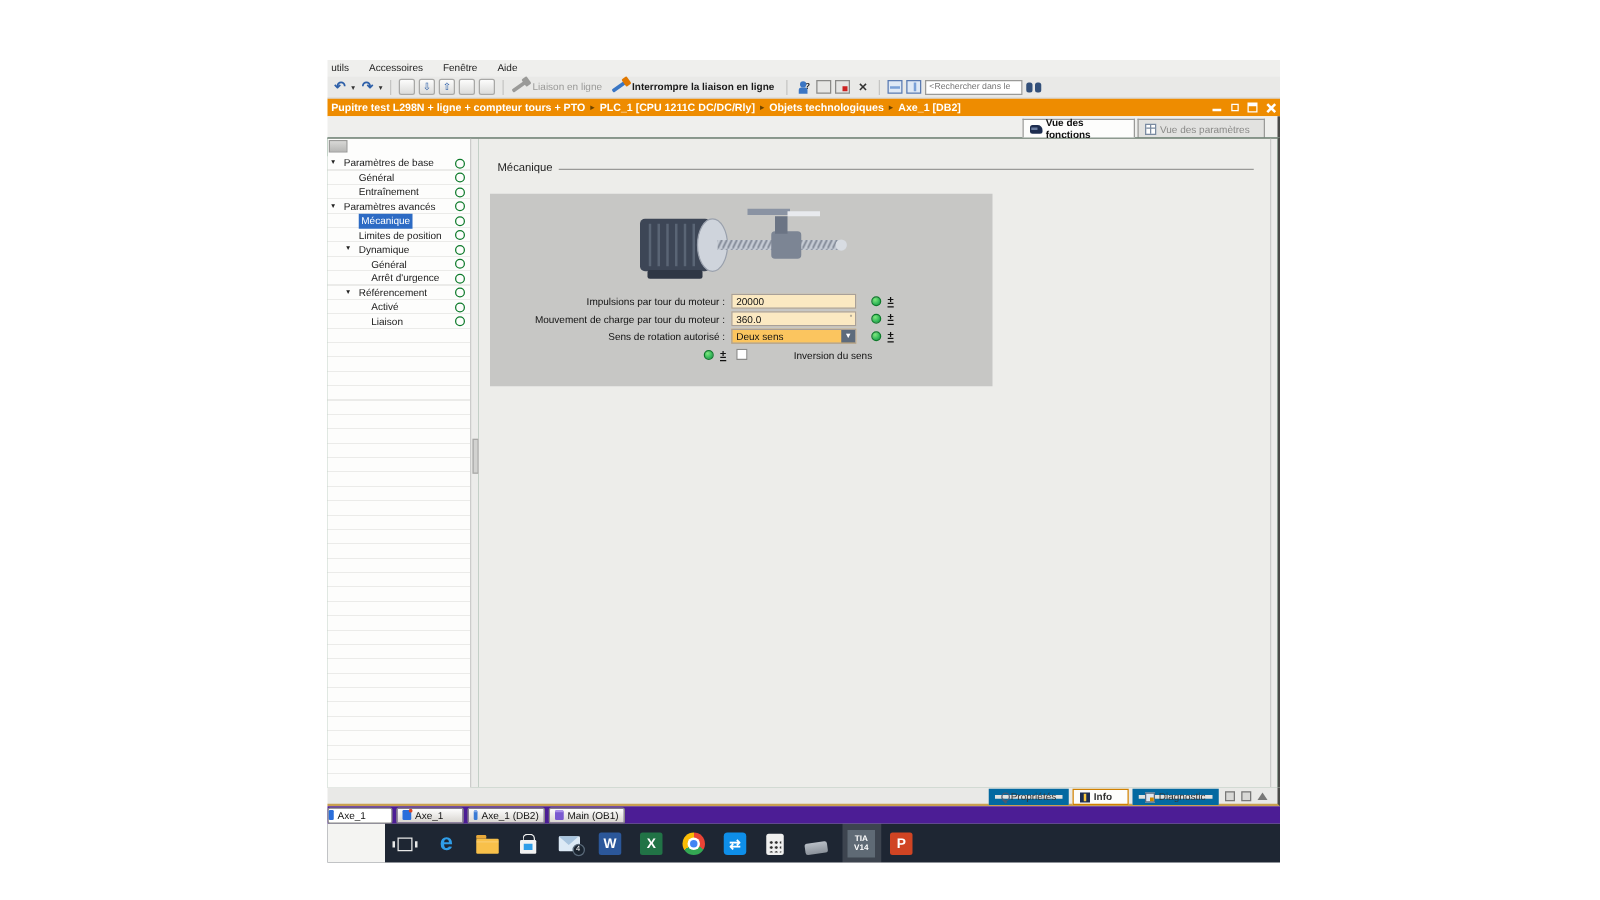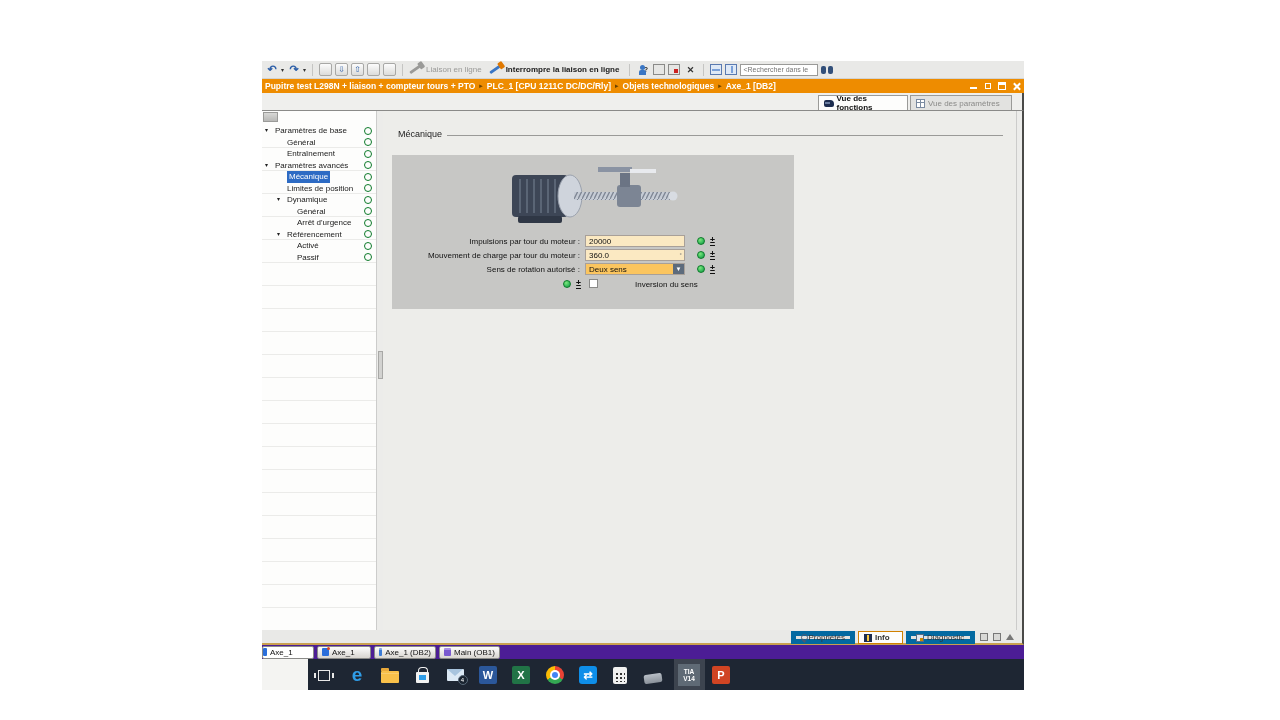--- a/index.html
+++ b/index.html
@@ -187,20 +187,26 @@
   .tiahl { position:absolute; left:412px; top:0; width:31px; height:31px; background:rgba(255,255,255,0.14); }
   .tiatile { width:22px; height:22px; background:#5f6a75; display:flex; flex-direction:column;
              align-items:center; justify-content:center; color:#fff; font-size:6.5px; font-weight:bold; line-height:7px; }
 </style>
 </head>
 <body>
 
 <div class="canvas">
 <div class="window">
 
+  <div class="menubar">
+    <span>utils</span>
+    <span>Accessoires</span>
+    <span>Fenêtre</span>
+    <span>Aide</span>
+  </div>
 
   <div class="toolbar">
     <span class="tbtn">
           <span class="glyph-undo">↶</span>
         </span>
     <span class="dd">▾</span>
     <span class="tbtn">
           <span class="glyph-undo">↷</span>
         </span>
     <span class="dd">▾</span>
@@ -224,21 +230,21 @@
     <div class="panelico red"></div>
     <span class="tbtn xglyph">✕</span>
     <div class="sep"></div>
     <div class="splitico h"></div>
     <div class="splitico v"></div>
     <input class="searchbox" placeholder="&lt;Rechercher dans le" style="">
     <div class="binoc"></div>
   </div>
 
   <div class="titlebar">
-    <span class="crumb">Pupitre test L298N + liaison + compteur tours + PTO</span>
+    <span class="crumb">Pupitre test L298N + ligne + compteur tours + PTO</span>
     <span class="crumbsep">▸</span>
     <span class="crumb">PLC_1 [CPU 1211C DC/DC/Rly]</span>
     <span class="crumbsep">▸</span>
     <span class="crumb">Objets technologiques</span>
     <span class="crumbsep">▸</span>
     <span class="crumb">Axe_1 [DB2]</span>
     <div class="winctrls">
       <div class="wc wc-min"></div>
       <div class="wc wc-float"></div>
       <div class="wc wc-max"></div>
@@ -305,21 +311,21 @@
         <div class="trow r1a">
           <span class="exp">▾</span>
           <span class="tlabel">Référencement</span>
           <span class="led"></span>
         </div>
         <div class="trow r2">
           <span class="tlabel">Activé</span>
           <span class="led"></span>
         </div>
         <div class="trow r2">
-          <span class="tlabel">Passif</span>
+          <span class="tlabel">Liaison</span>
           <span class="led"></span>
         </div>
       </div>
     </div>
     <div class="navscroll">
       <div class="navthumb"></div>
     </div>
 
     <div class="content">
       <div class="ctitle">Mécanique</div>

